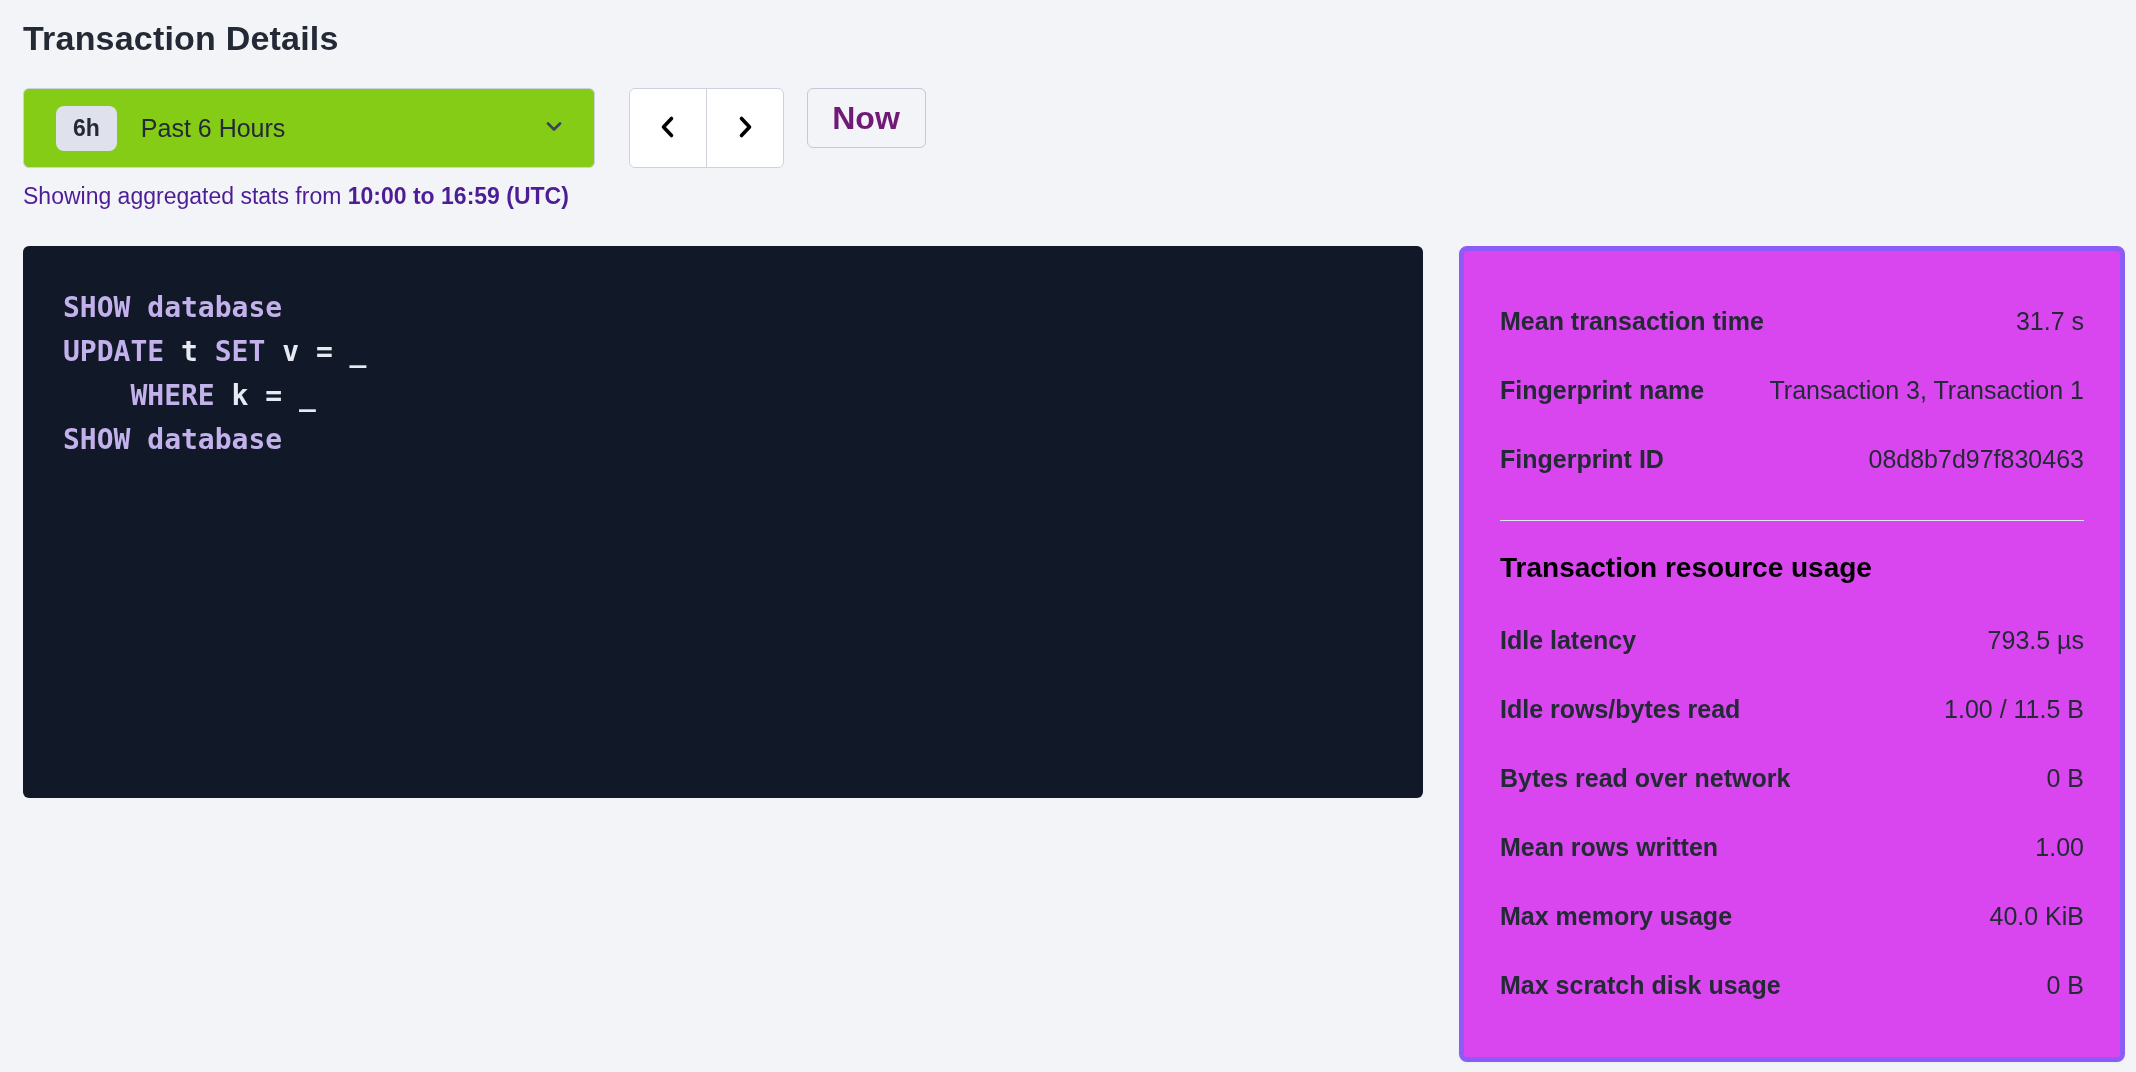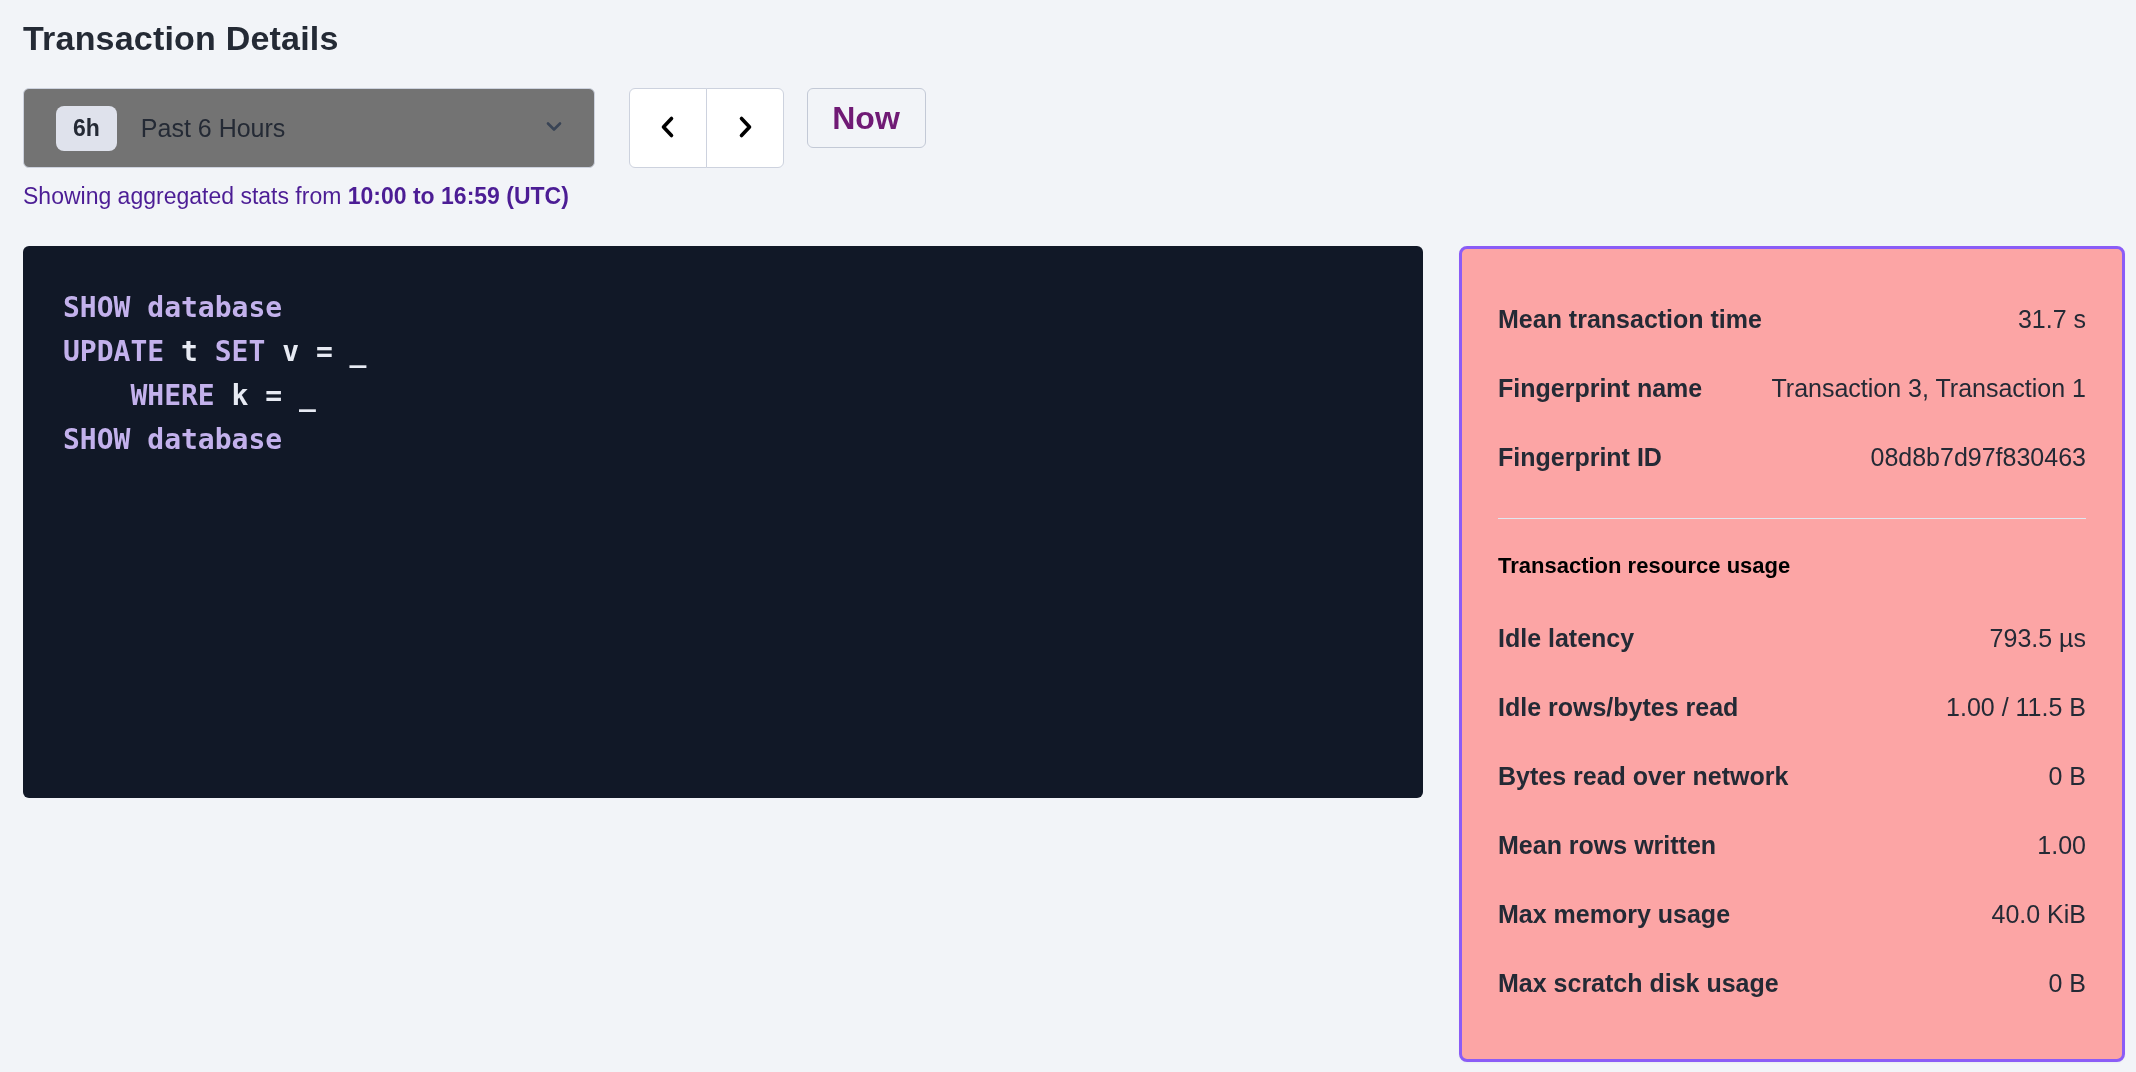--- a/index.html
+++ b/index.html
@@ -22,21 +22,21 @@
 
   
   .controls-row {
     display: flex;
     align-items: stretch;
     margin-top: 29px;
     height: 80px;
   }
   .time-dropdown {
     width: 572px;
-    background: #737373;
+    background: #84cc16;
     border: 1.5px solid #cdd2de;
     border-radius: 6px;
     display: flex;
     align-items: center;
     padding: 0 28px 0 32px;
     cursor: pointer;
   }
   .time-badge {
     background: #dfe2ec;
     border-radius: 8px;
@@ -107,22 +107,22 @@
     line-height: 44px;
   }
   .code-line { white-space: pre; }
   .tok-kw { color: #c3b1ec; }
   .tok-pl { color: #e7eaf3; }
 
   .details-card {
     margin-left: 36px;
     width: 666px;
     height: 816px;
-    background: #fca5a5;
-    border: 3px solid #8b5cf6;
+    background: #d946ef;
+    border: 5px solid #8b5cf6;
     border-radius: 8px;
     padding: 36px;
     box-shadow: 0 1px 2px rgba(36,42,53,0.04);
   }
   .detail-row {
     display: flex;
     justify-content: space-between;
     align-items: center;
     height: 69px;
     font-size: 25px;
@@ -130,21 +130,21 @@
   }
   .row-label { font-weight: 700; padding-right: 20px; white-space: nowrap; }
   .row-value { text-align: right; white-space: nowrap; }
 
   .card-divider {
     border: none;
     border-top: 1.5px solid #e0e6ef;
     margin: 26px 0;
   }
   .resource-heading {
-    font-size: 22px;
+    font-size: 28px;
     font-weight: 700;
     color: #000000;
     line-height: 40px;
     margin: 27px 0 18px 0;
   }
 </style>
 </head>
 <body>
 
 <div class="page">

